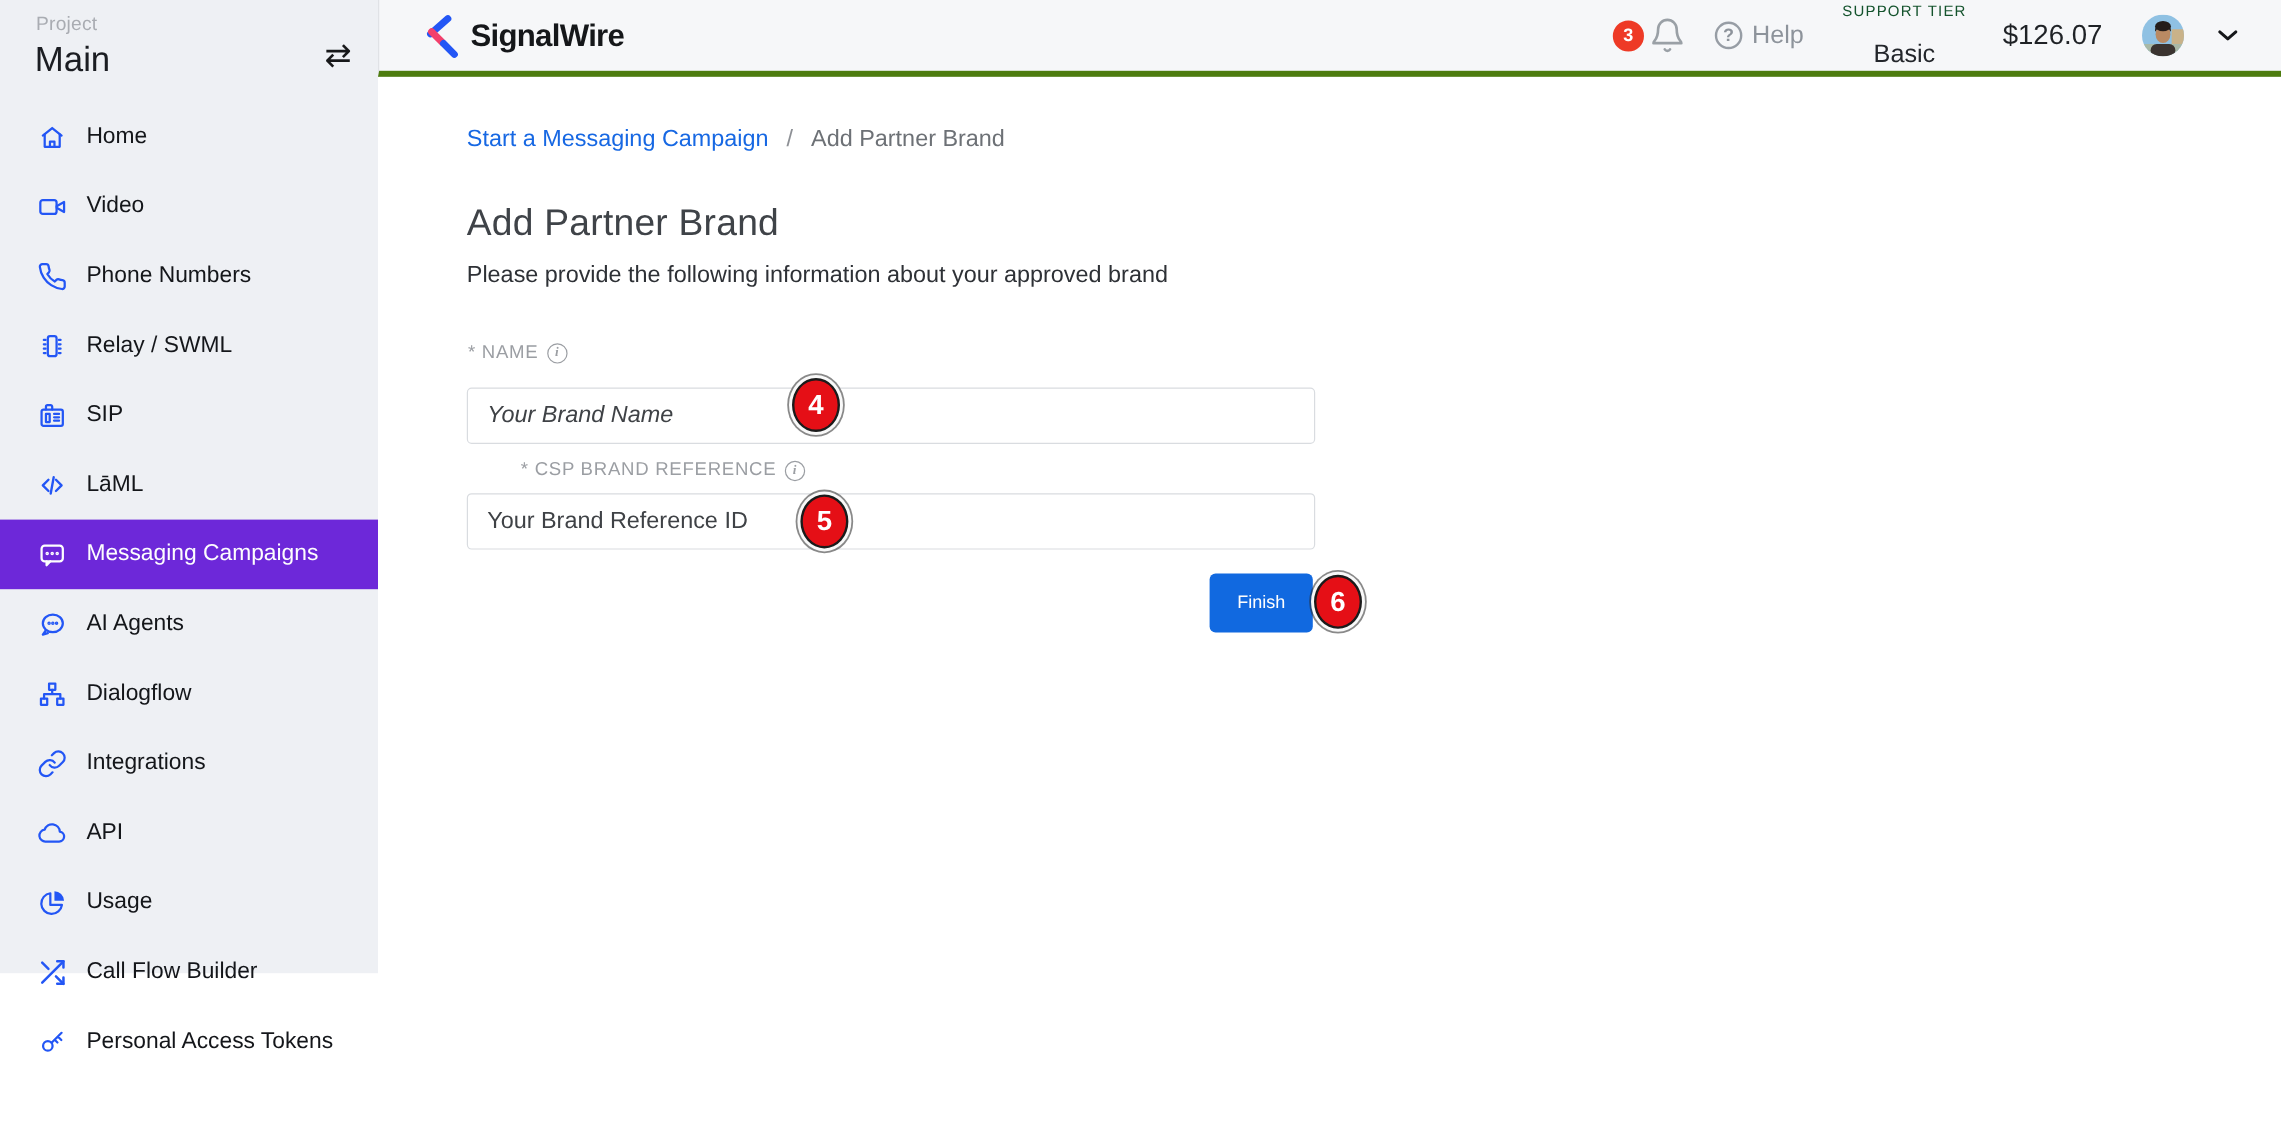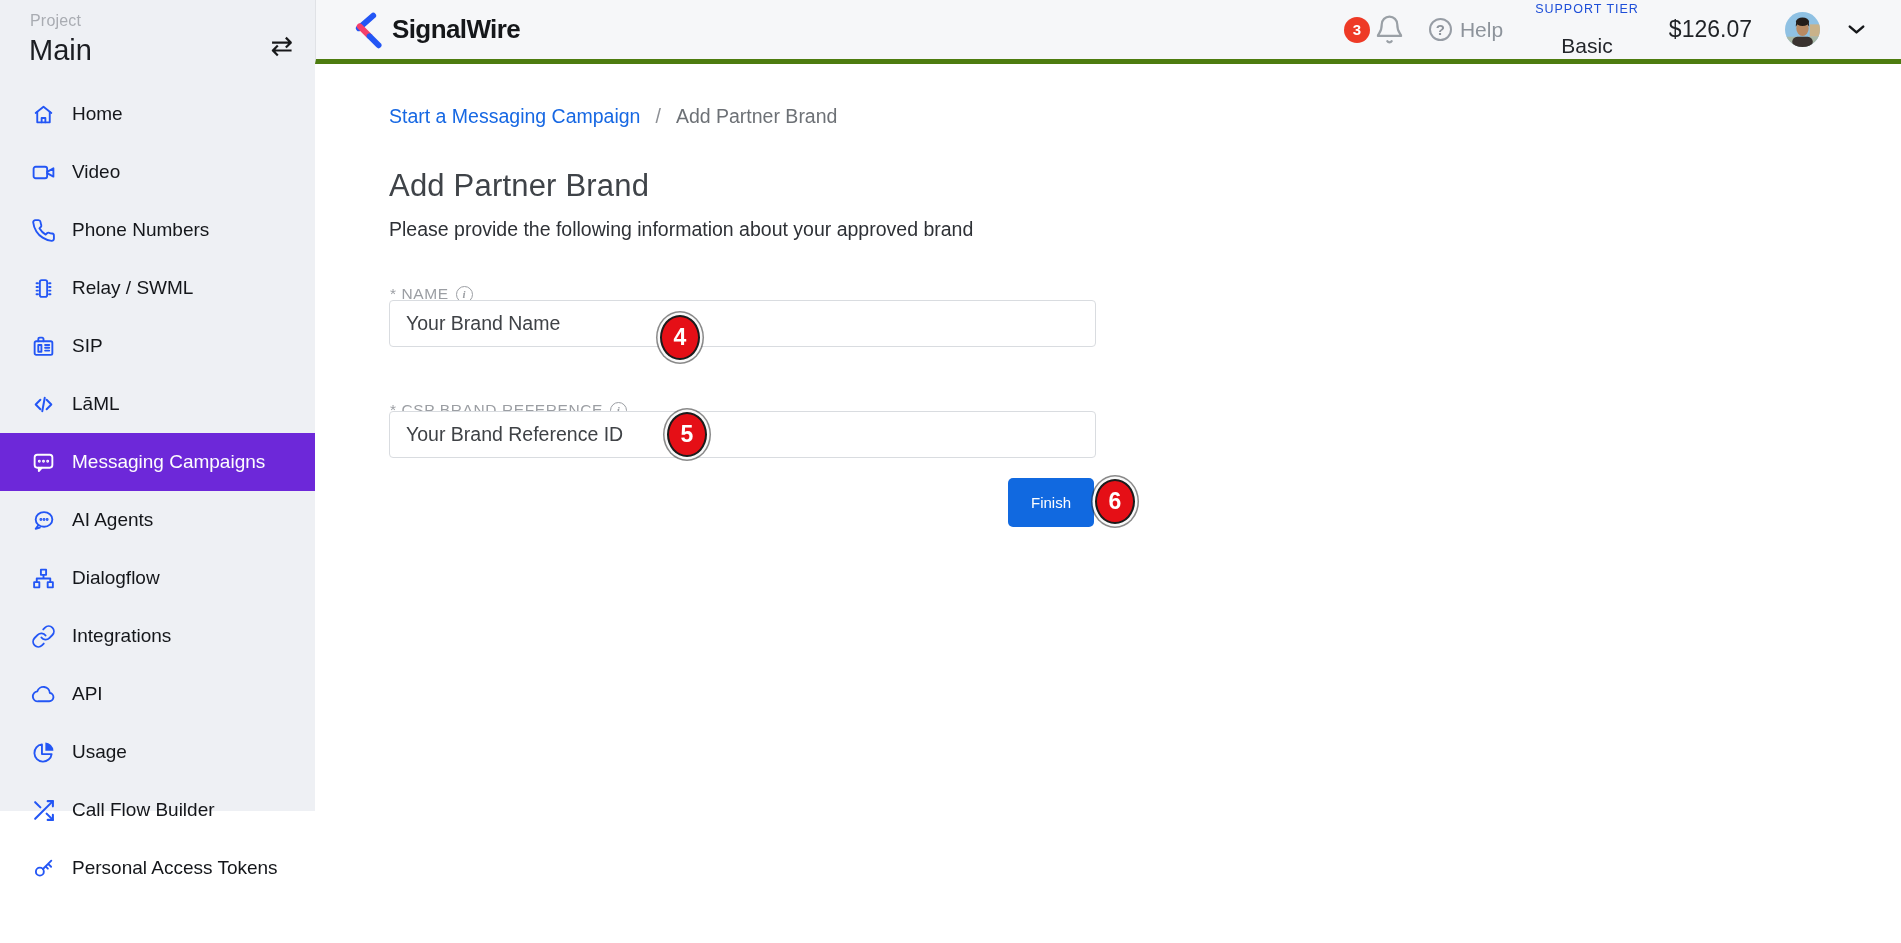--- a/index.html
+++ b/index.html
@@ -62,21 +62,21 @@
   }
   .bell { width:31px; height:31px; color:#9aa0a6; }
   .help { display:flex; align-items:center; margin-left:24px; cursor:pointer; color:#8d939b; }
   .help-circle {
     width:23px; height:23px; border-radius:50%; border:2px solid #979da5;
     display:flex; align-items:center; justify-content:center;
     font-size:15px; font-weight:700; color:#8d939b; margin-right:8px;
   }
   .help-text { font-size:21px; }
   .tier { margin-left:32px; text-align:center; }
-  .tier-label { font-size:12.5px; color:#1d4ed8; letter-spacing:1px;text-align:right; }
+  .tier-label { font-size:12.5px; color:#14532d; letter-spacing:1px;text-align:right; }
   .tier-value { font-size:21px; color:#23262b; margin-top:18px; }
   .balance { margin-left:30px; font-size:23px; color:#1f2226; }
   .avatar {
     margin-left:33px; width:35px; height:35px; border-radius:50%;
     overflow:hidden; cursor:pointer; flex:0 0 35px;
   }
   .avatar svg { display:block; }
   .chevron { margin-left:25px; width:23px; height:23px; color:#15171a; cursor:pointer; }
 
   
@@ -108,22 +108,22 @@
     font-style:italic; font-weight:700;
   }
   .text-input {
     position:absolute; left:73px; width:707px; height:47px;
     border:1px solid #d9dce0; border-radius:4px; background:#fff;
     font-family:"Liberation Sans", sans-serif;
     font-size:19.5px; color:#3b3e43; padding:0 16px; outline:none;
   }
   .text-input::placeholder { color:#3f4246; opacity:1; }
   #field-label-1 { top:220px; }
-  #input-1 { top:235px; }
-  #field-label-2 { top:336px; }
+  #input-1 { top:258px;font-style:italic; }
+  #field-label-2 { top:318px;margin-left:44px; }
   #input-2 { top:346px; }
 
   .finish-btn {
     position:absolute; left:692px; top:413px; width:86px; height:49px;
     background:#1169e0; border:none; border-radius:5px;
     color:#fefefe; font-size:15px; font-family:"Liberation Sans", sans-serif;
     cursor:pointer;
   }
 
   

